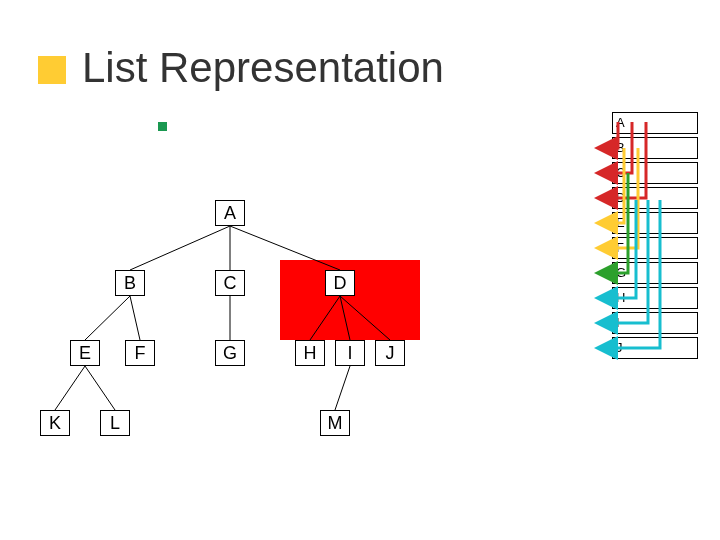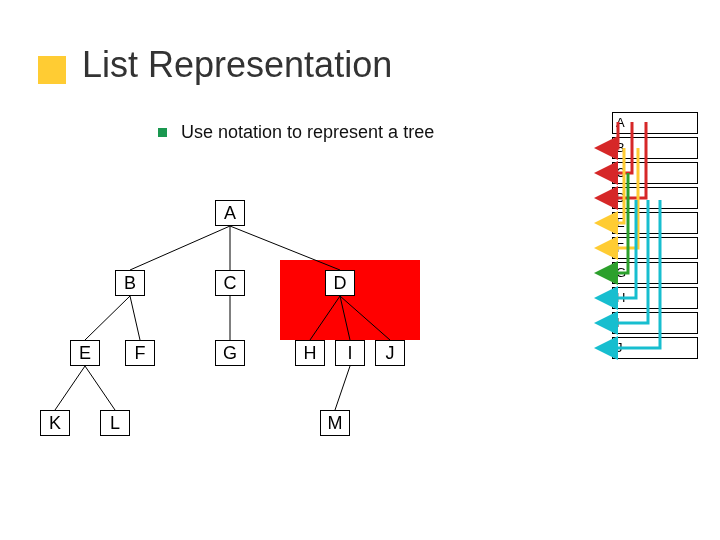--- a/index.html
+++ b/index.html
@@ -18,21 +18,21 @@
     left: 38px;
     top: 56px;
     width: 28px;
     height: 28px;
     background: #ffcc33;
   }
   .title {
     position: absolute;
     left: 82px;
     top: 44px;
-    font-size: 36px;
+    font-size: 42px;
     color: #333;
   }
   .bullets {
     position: absolute;
     left: 158px;
     top: 120px;
     font-size: 18px;
     color: #111;
   }
   .bullet-row { display: flex; align-items: center; margin: 2px 0; }
@@ -87,21 +87,20 @@
 </style>
 </head>
 <body>
 
 <div class="accent-square"></div>
 <div class="title">List Representation</div>
 
 <div class="bullets">
   <div class="bullet-row">
     <div class="bullet-sq"></div>
-    <span>Use notation to represent a tree</span>
   </div>
 </div>
 
 <div class="tree-area">
   <div class="redbox" style="left:280px; top:60px;"></div>
   <svg class="edges">
     <line x1="230" y1="26" x2="130" y2="70"></line>
     <line x1="230" y1="26" x2="230" y2="70"></line>
     <line x1="230" y1="26" x2="340" y2="70"></line>
     <line x1="130" y1="96" x2="85" y2="140"></line>

